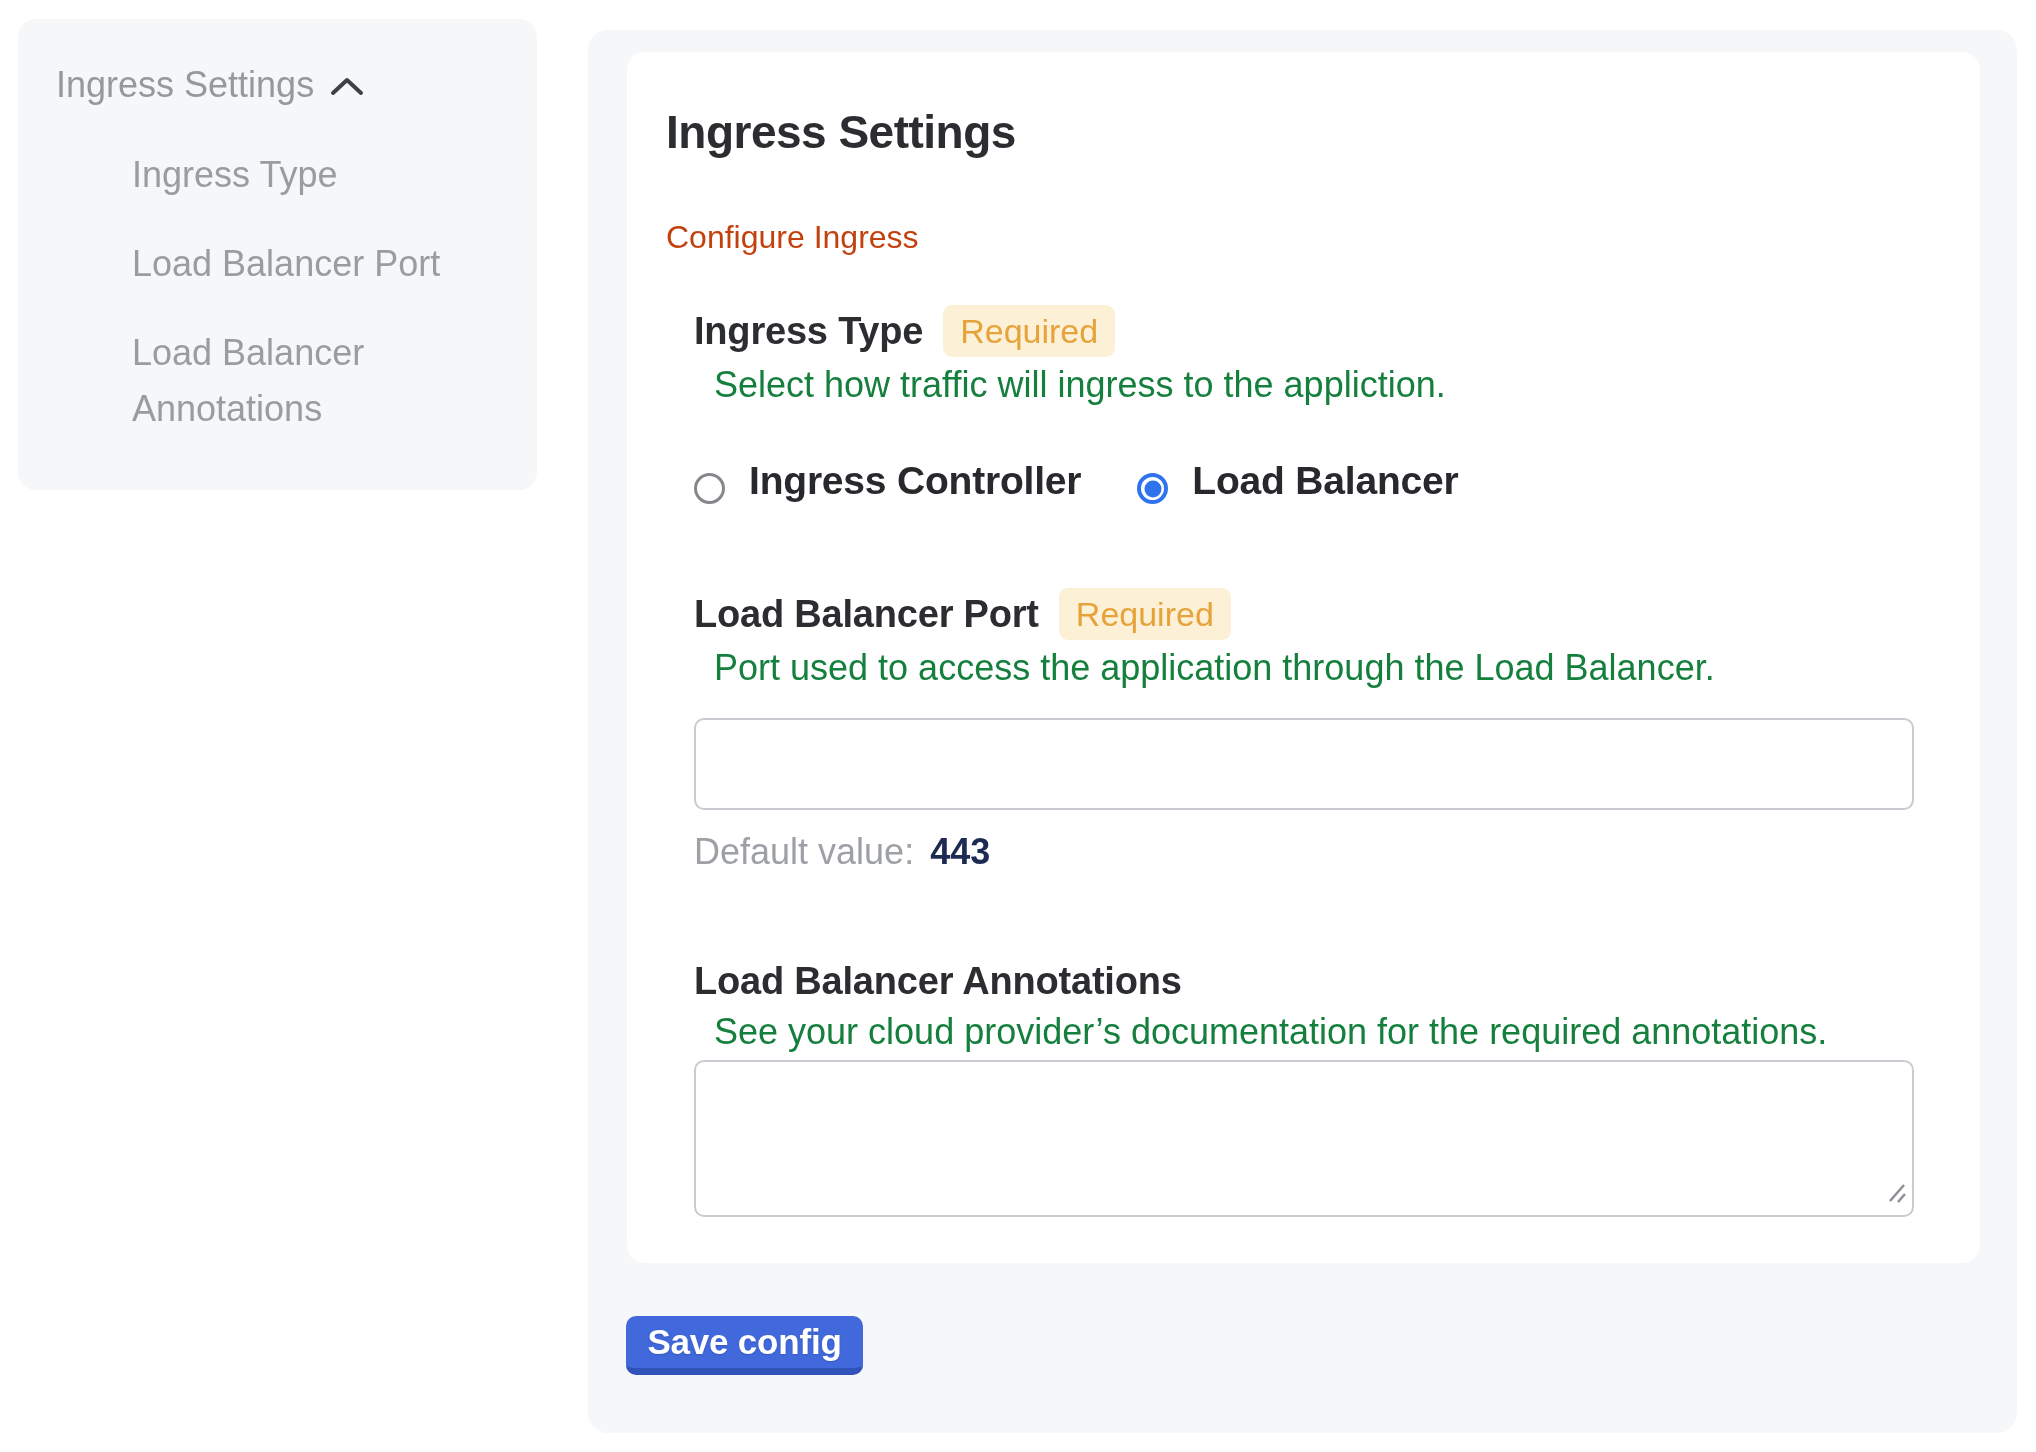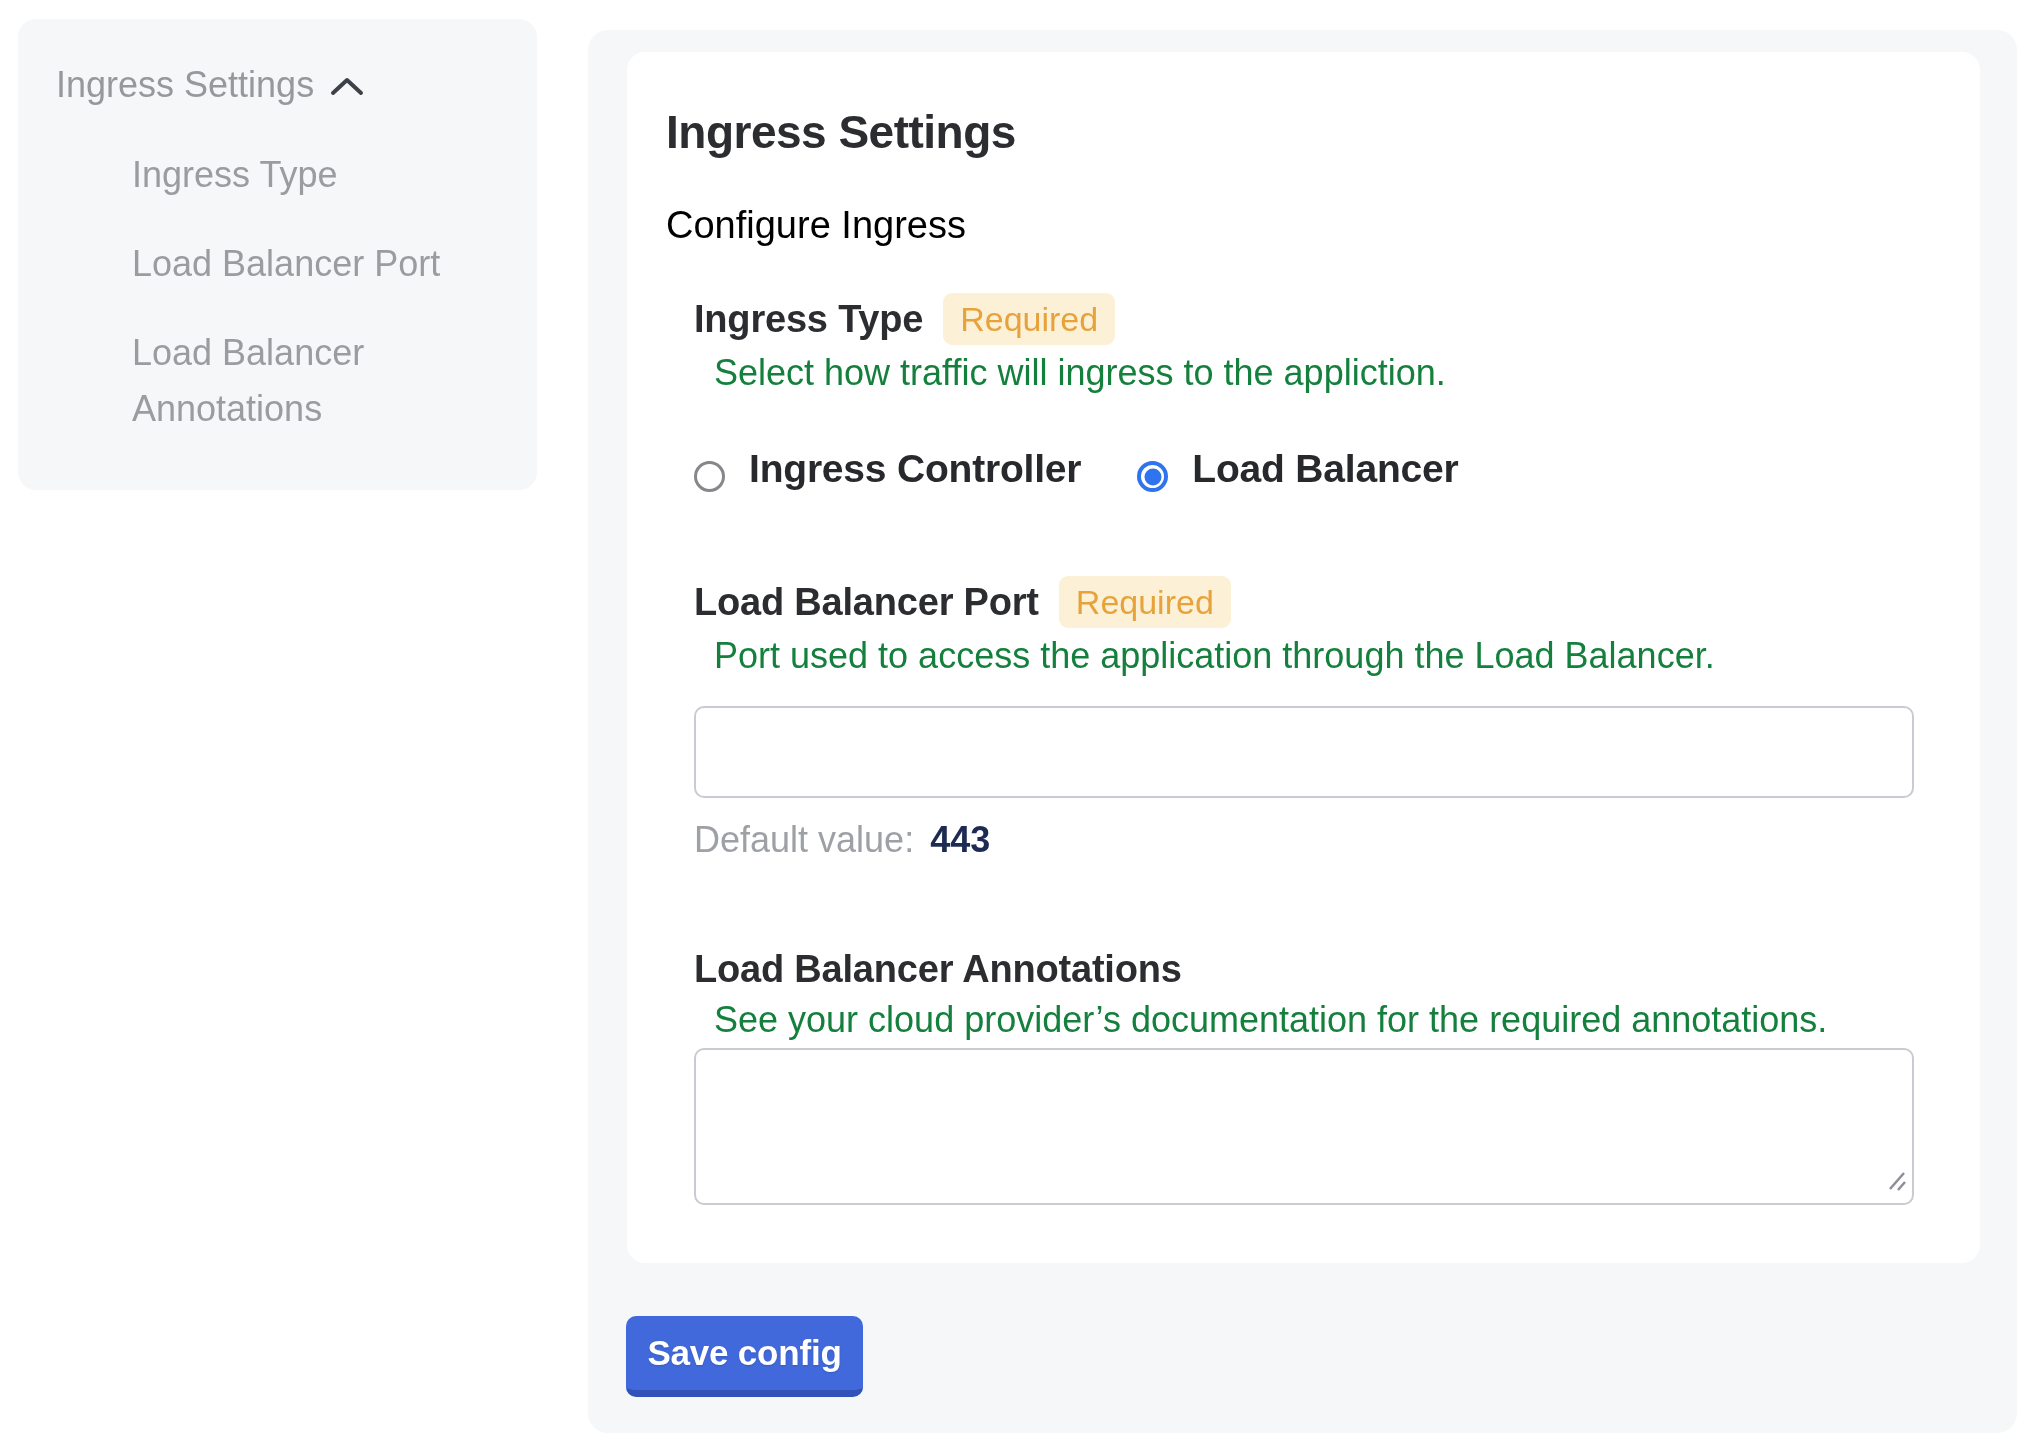--- a/index.html
+++ b/index.html
@@ -41,22 +41,22 @@
     position: absolute; left: 39px; top: 22px;
     width: 1353px; height: 1211px;
     background: #ffffff; border-radius: 18px;
     padding: 54px 60px 0 39px;
   }
   .card-title {
     font-size: 46px; font-weight: 700; color: #2b2d31;
     line-height: 52px; letter-spacing: -0.5px;
   }
   .card-subtitle {
-    margin-top: 45px;
-    font-size: 38px; color: #000000; line-height: 44px;
+    margin-top: 57px;
+    font-size: 32px; color: #c2410c; line-height: 44px;
   }
 
   .section { margin-left: 28px; }
   .section-1 { margin-top: 46px; }
   .section-2 { margin-top: 84px; }
   .section-3 { margin-top: 84px; }
 
   .section-heading-row { display: flex; align-items: center; gap: 20px; }
   .section-heading {
     font-size: 38px; font-weight: 600; color: #2b2d31; line-height: 46px;
@@ -118,21 +118,21 @@
     font-size: 36px; color: #2d2f33; padding: 16px 24px;
   }
   .resize-handle {
     position: absolute; right: 6px; bottom: 8px;
     pointer-events: none;
   }
 
   
   .save-button {
     position: absolute; left: 38px; top: 1286px;
-    width: 237px; height: 81px;
+    width: 237px; height: 59px;
     background: #4169db; border: none;
     border-bottom: 7px solid #3052b9;
     border-radius: 10px;
     color: #ffffff; font-size: 35px; font-weight: 700;
     font-family: "Liberation Sans", "DejaVu Sans", sans-serif;
     cursor: pointer; letter-spacing: -0.2px;
     text-shadow: 0 1px 2px rgba(0,0,0,0.15);
   }
 </style>
 </head>

